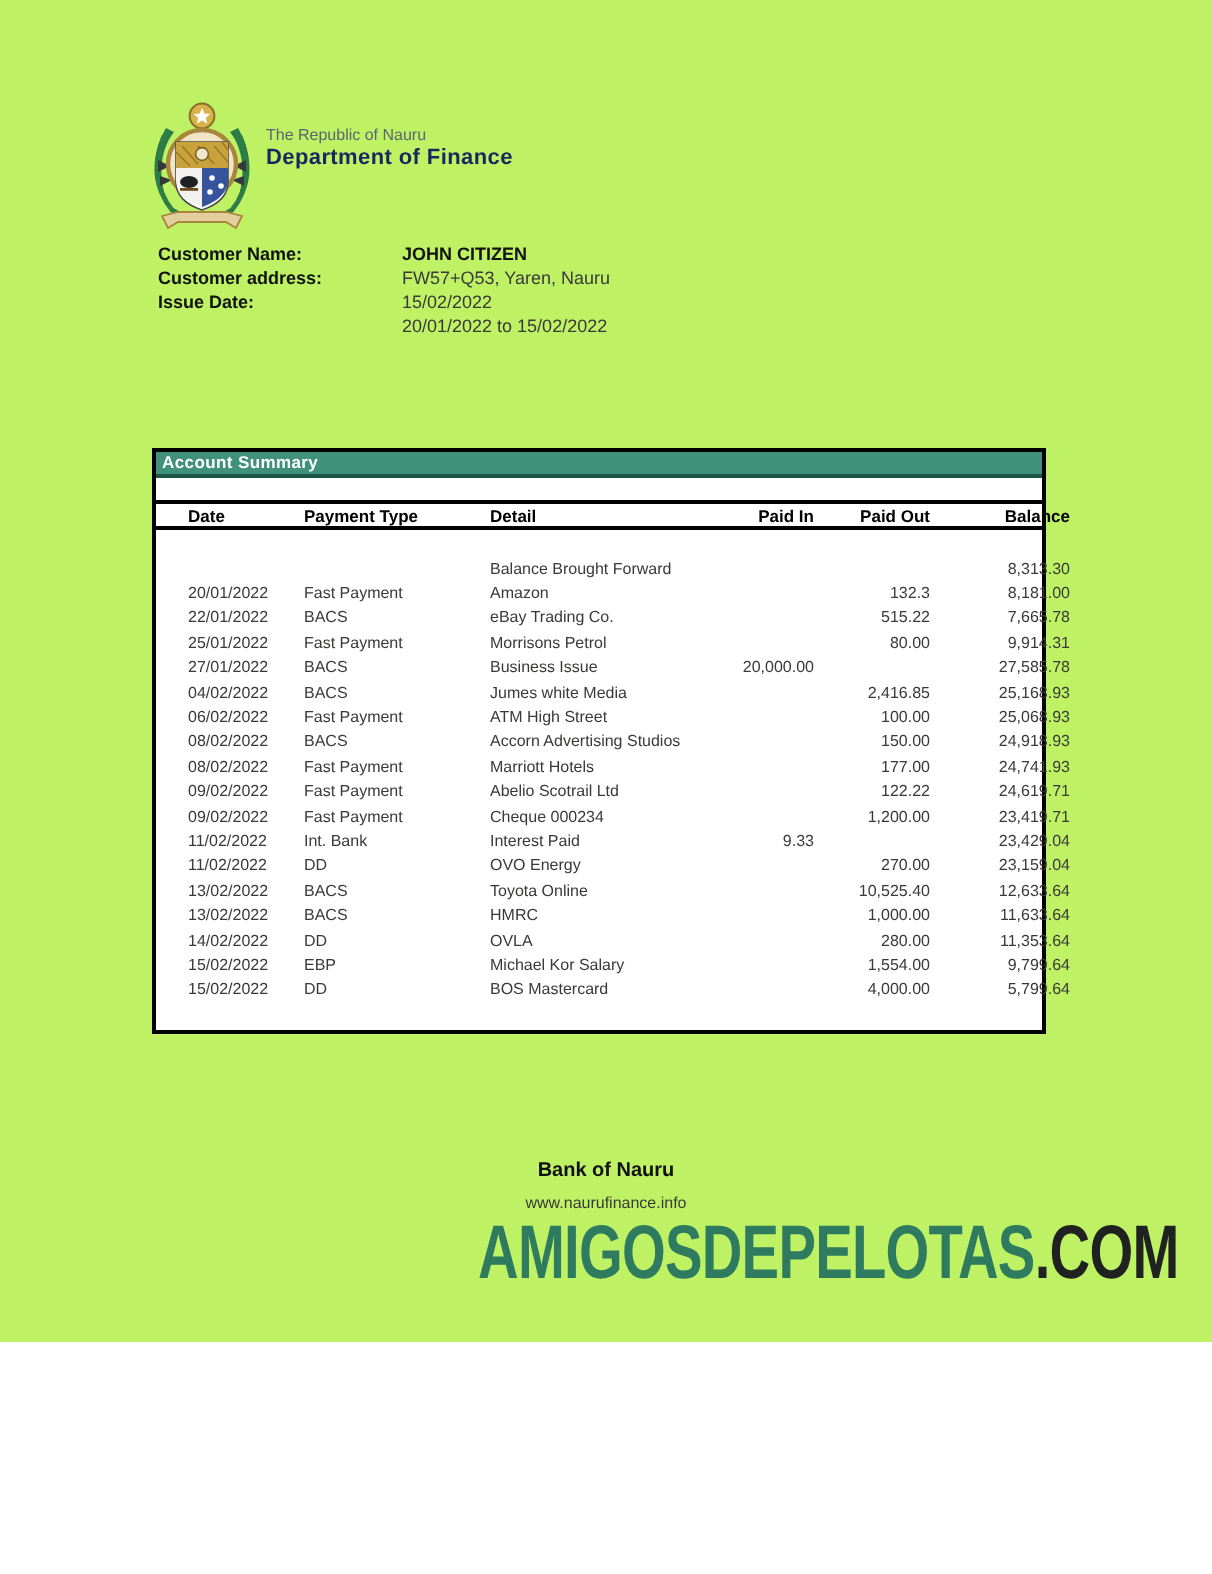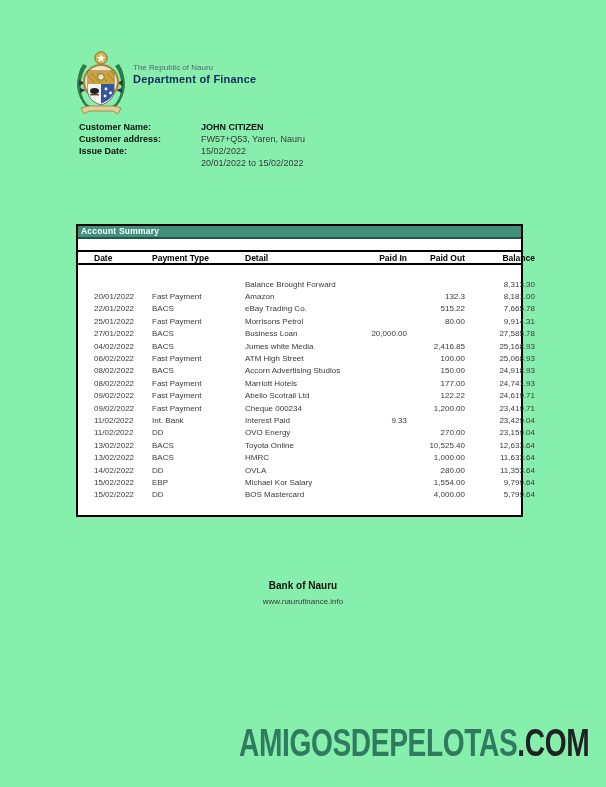--- a/index.html
+++ b/index.html
@@ -1,17 +1,17 @@
 <!DOCTYPE html>
 <html><head>
 <meta charset="utf-8">
 <style>
   html,body { margin:0; padding:0; background:#ffffff; }
   .page {
-    position:relative; width:606px; height:787px; background:#86efac;
+    position:relative; width:606px; height:671px; background:#bef264;
     font-family:"Liberation Sans", sans-serif; color:#2e2d2c; overflow:hidden;
   }
 
   
   .brand { position:absolute; left:73px; top:50px; display:flex; align-items:flex-start; }
   .crest { width:56px; height:68px; flex:0 0 auto; }
   .brand-text { margin-left:4px; margin-top:13px; }
   .org-name { font-size:8px; color:#5b6573; line-height:10px; }
   .dept-name { font-size:11px; font-weight:bold; color:#16295e; line-height:13px; letter-spacing:0.2px; }
 
@@ -149,21 +149,21 @@
     <span class="c-date">25/01/2022</span>
     <span class="c-type">Fast Payment</span>
     <span class="c-detail">Morrisons Petrol</span>
     <span class="c-in"></span>
     <span class="c-out">80.00</span>
     <span class="c-bal">9,914.31</span>
   </div>
         <div class="t-grid t-row">
     <span class="c-date">27/01/2022</span>
     <span class="c-type">BACS</span>
-    <span class="c-detail">Business Loan</span>
+    <span class="c-detail">Business Issue</span>
     <span class="c-in">20,000.00</span>
     <span class="c-out"></span>
     <span class="c-bal">27,585.78</span>
   </div>
         <div class="t-grid t-row">
     <span class="c-date">04/02/2022</span>
     <span class="c-type">BACS</span>
     <span class="c-detail">Jumes white Media</span>
     <span class="c-in"></span>
     <span class="c-out">2,416.85</span>

